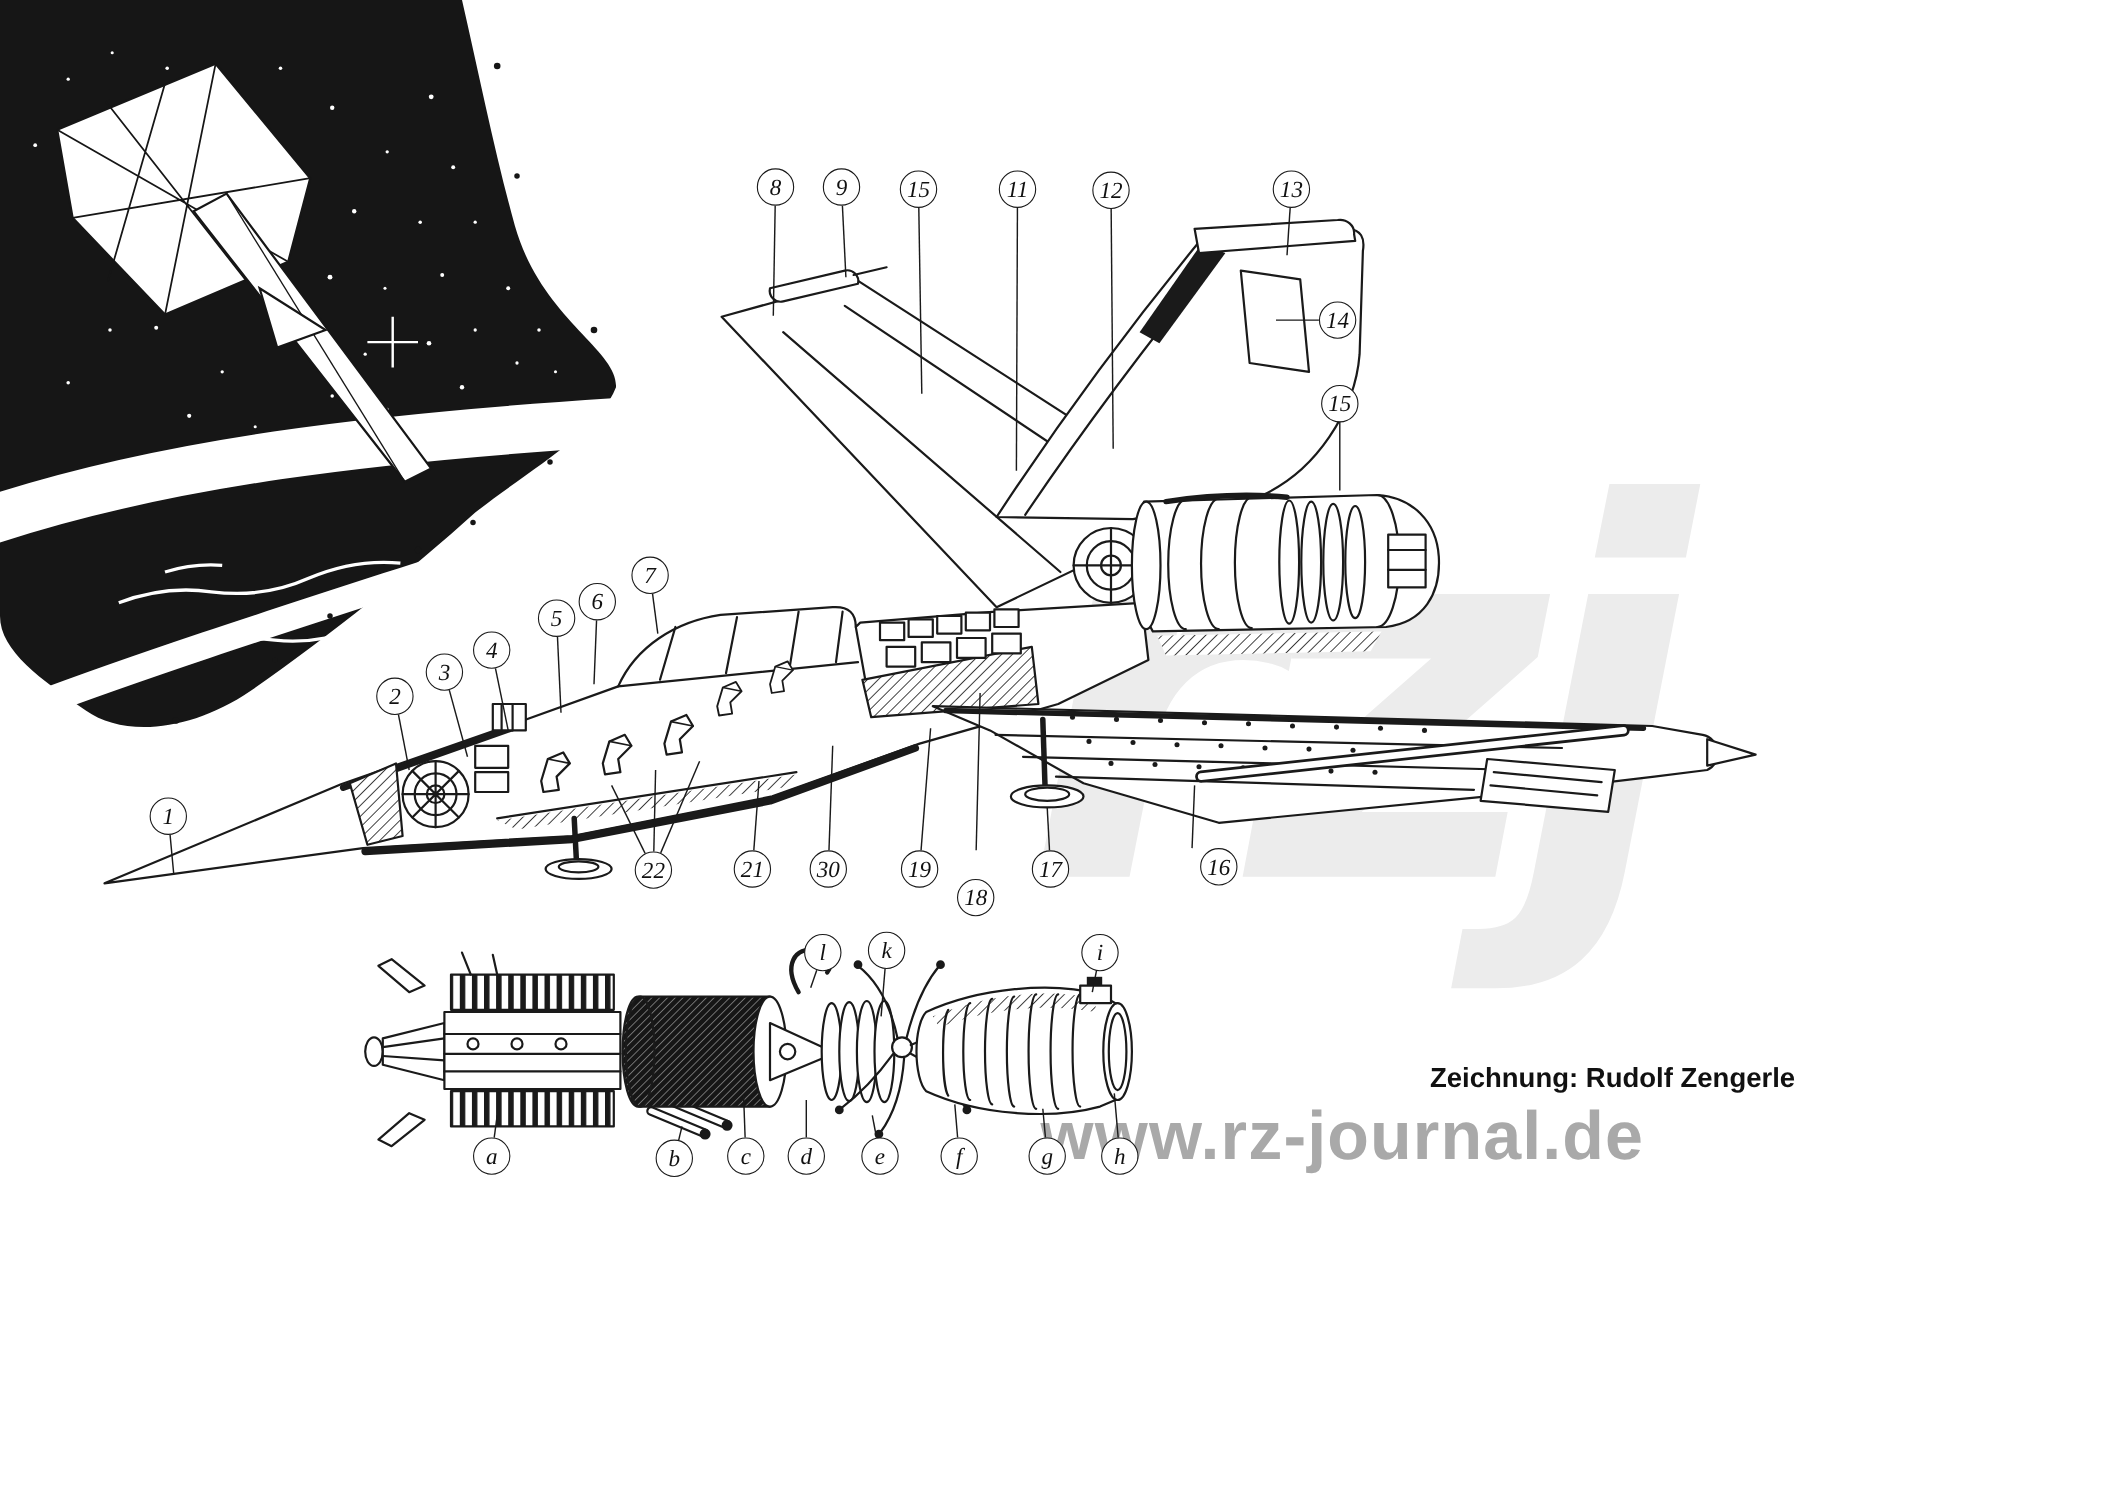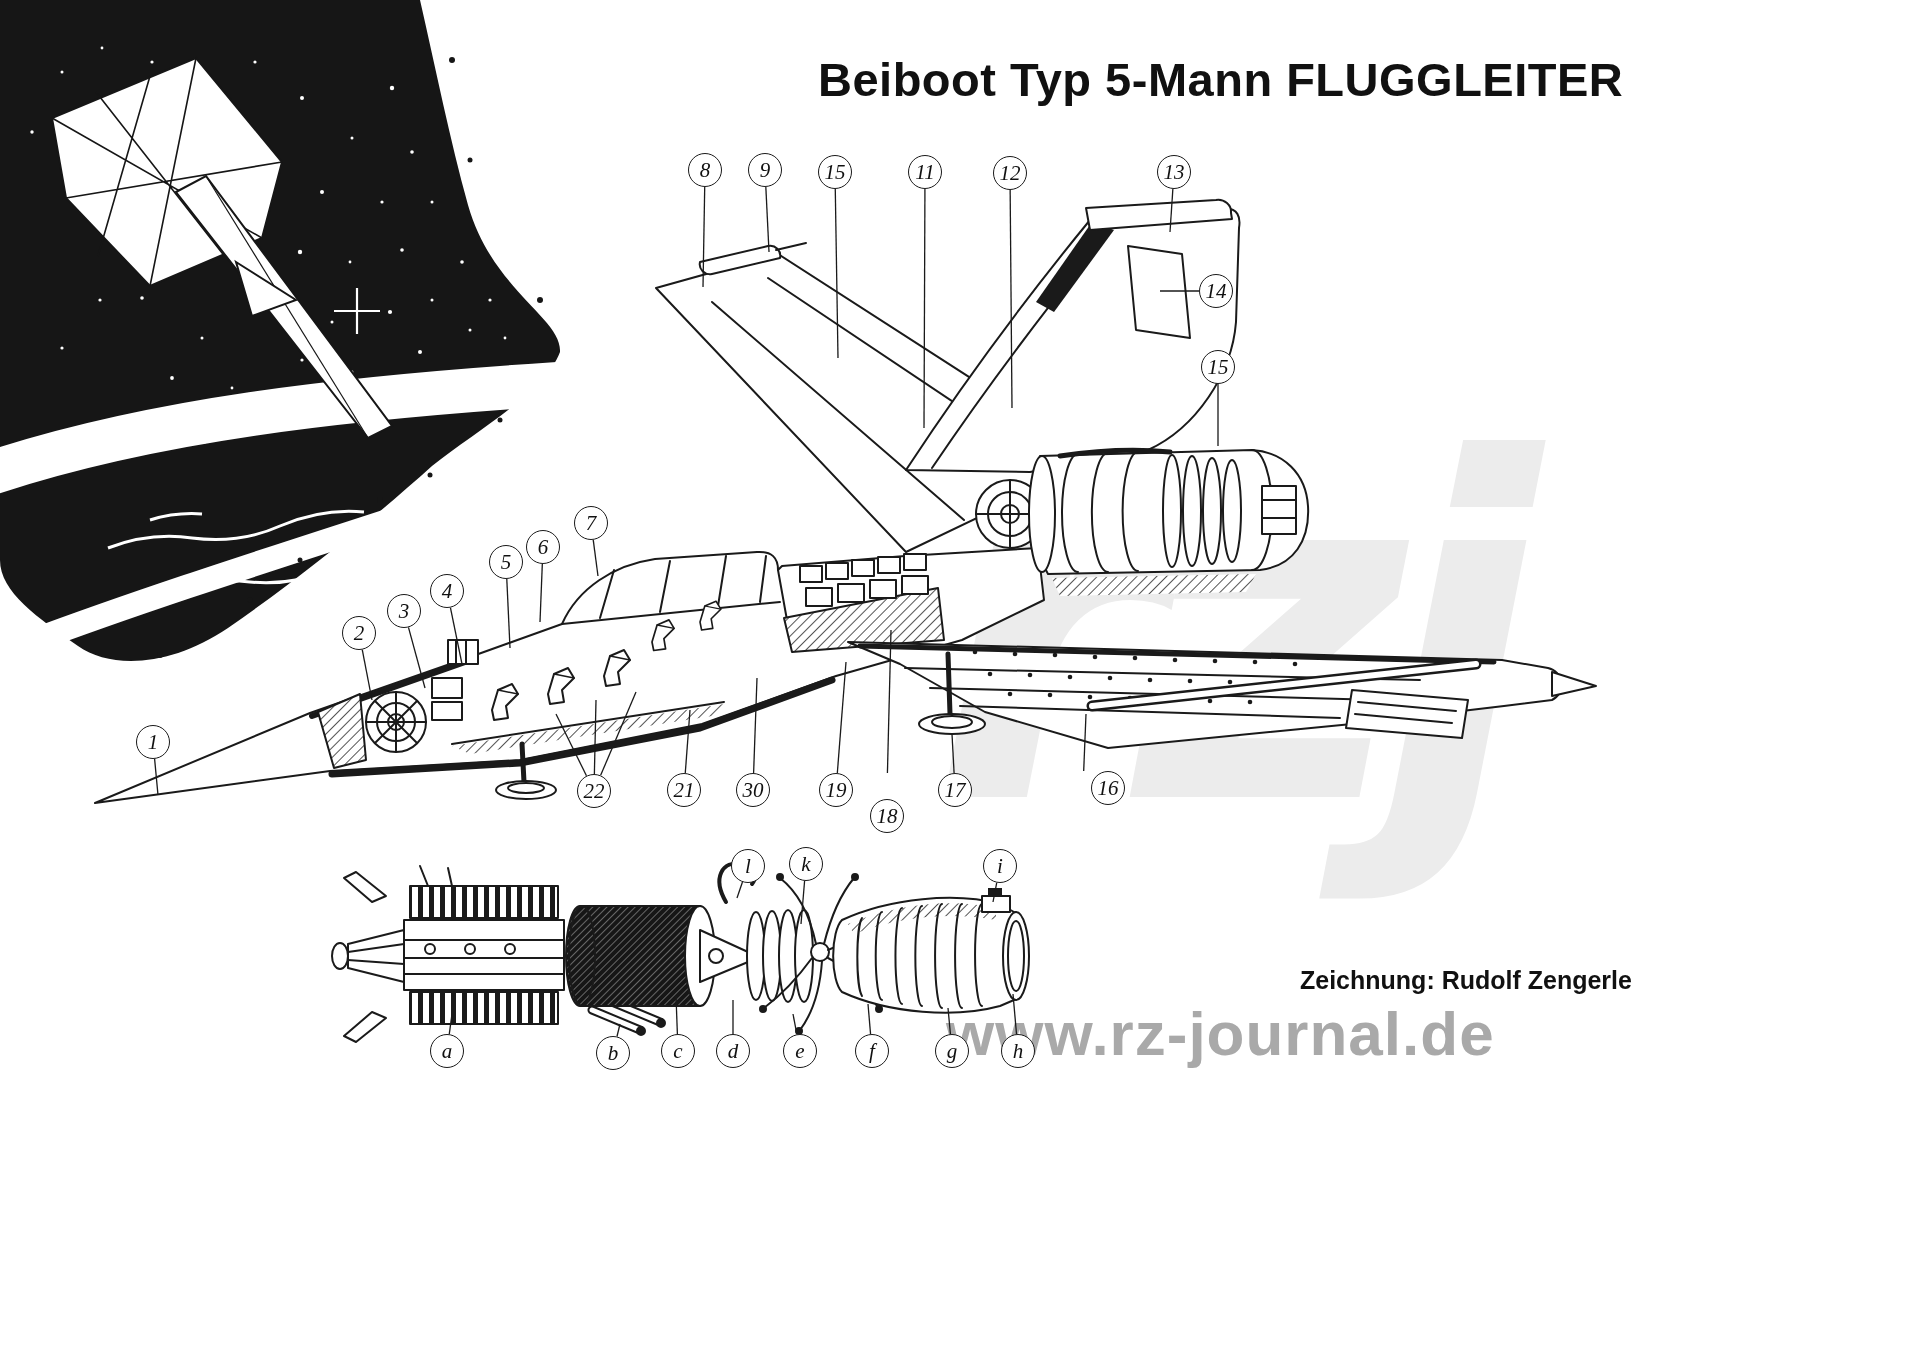--- a/index.html
+++ b/index.html
@@ -319,21 +319,20 @@
       <path d="M902,908 A6,44 0 0 0 902,1004"></path>
       <path d="M922,906 A6,45 0 0 0 922,1006"></path>
       <path d="M942,904 A6,45 0 0 0 942,1008"></path>
       <path d="M962,904 A6,45 0 0 0 962,1008"></path>
       <path d="M982,904 A6,44 0 0 0 982,1006"></path>
       <rect x="982" y="896" width="28" height="16" fill="#ffffff"></rect>
       <rect x="988" y="888" width="14" height="8" fill="#1a1a1a" stroke="none"></rect>
     </g>
   </svg>
 
-  <h1 class="page-title">Beiboot Typ 5-Mann FLUGGLEITER</h1>
   <div class="credit">Zeichnung: Rudolf Zengerle</div>
 
   <svg id="callout-lines" width="1920" height="1356" viewBox="0 0 1920 1356" xmlns="http://www.w3.org/2000/svg">
       <line x1="154.59668410812637" y1="758.9248515461394" x2="158" y2="795" stroke="#1a1a1a" stroke-width="1.3"></line>
       <line x1="362.23811696204046" y1="649.6887566505161" x2="372" y2="700" stroke="#1a1a1a" stroke-width="1.3"></line>
       <line x1="408.47299589846585" y1="627.4009849610414" x2="425" y2="688" stroke="#1a1a1a" stroke-width="1.3"></line>
       <line x1="450.42166307194174" y1="607.6520936167832" x2="462" y2="664" stroke="#1a1a1a" stroke-width="1.3"></line>
       <line x1="506.78984378899196" y1="578.9816414633272" x2="510" y2="648" stroke="#1a1a1a" stroke-width="1.3"></line>
       <line x1="542.3205433480692" y1="563.9864162982705" x2="540" y2="622" stroke="#1a1a1a" stroke-width="1.3"></line>
       <line x1="593.2259522773271" y1="539.8536386711909" x2="598" y2="576" stroke="#1a1a1a" stroke-width="1.3"></line>

